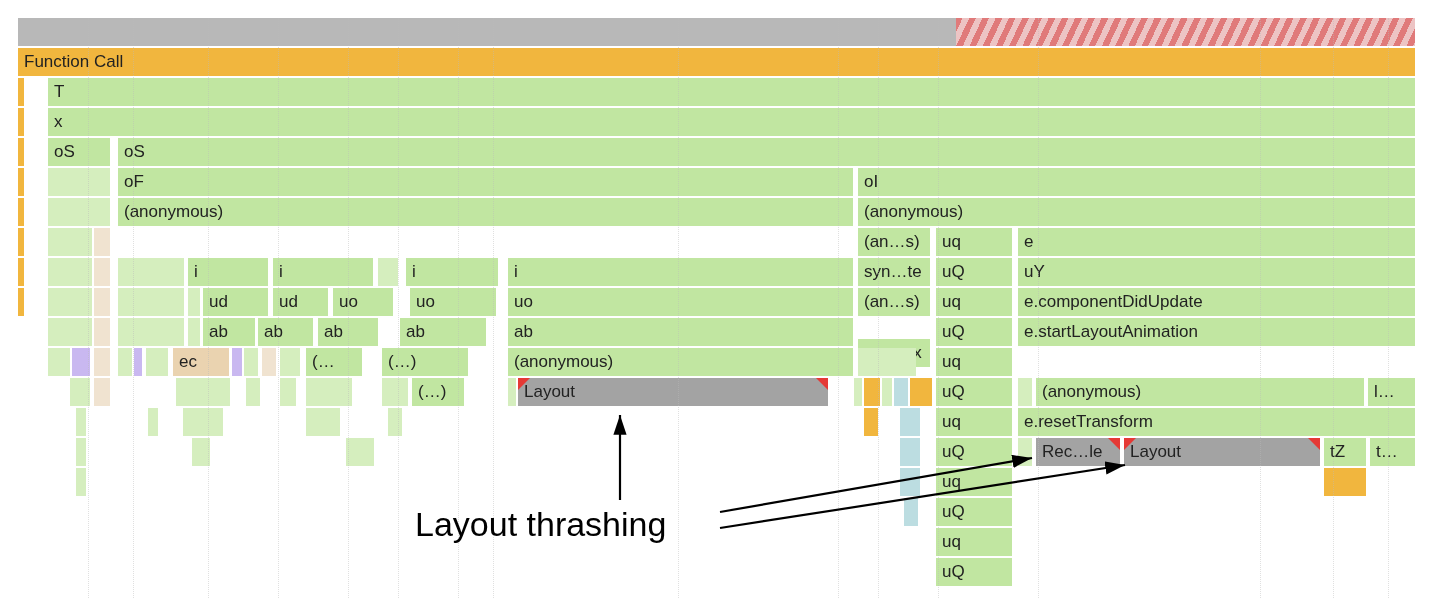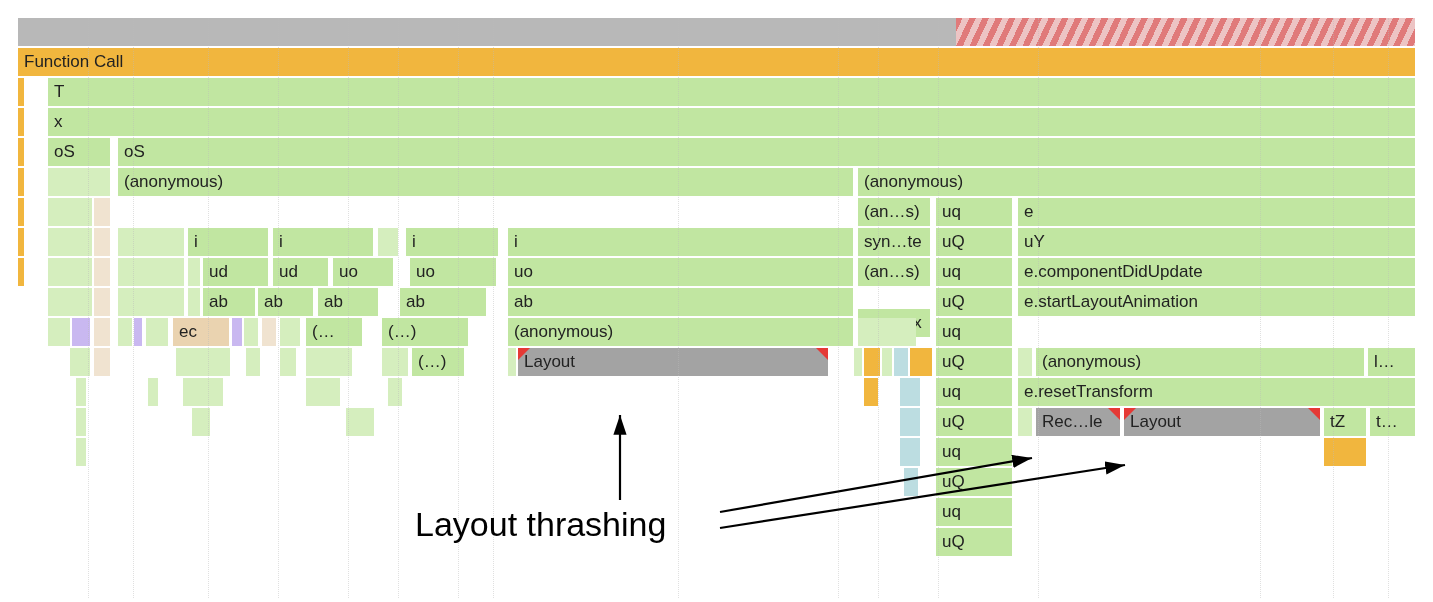--- a/index.html
+++ b/index.html
@@ -122,20 +122,26 @@
       <span>x</span>
     </div>
   </div>
 
   <div class="row">
     <div class="bar c-orange" style="left:0;width:6px;"></div>
     <div class="bar c-green" style="left:30px;width:62px;"><span>oS</span></div>
     <div class="bar c-green" style="left:100px;width:1297px;"><span>oS</span></div>
   </div>
 
+  <div class="row">
+    <div class="bar c-orange" style="left:0;width:6px;"></div>
+    <div class="bar c-green-l" style="left:30px;width:62px;"></div>
+    <div class="bar c-green" style="left:100px;width:735px;"><span>oF</span></div>
+    <div class="bar c-green" style="left:840px;width:557px;"><span>oI</span></div>
+  </div>
 
   <div class="row">
     <div class="bar c-orange" style="left:0;width:6px;"></div>
     <div class="bar c-green-l" style="left:30px;width:62px;"></div>
     <div class="bar c-green" style="left:100px;width:735px;"><span>(anonymous)</span></div>
     <div class="bar c-green" style="left:840px;width:557px;"><span>(anonymous)</span></div>
   </div>
 
   <div class="row">
     <div class="bar c-orange" style="left:0;width:6px;"></div>

